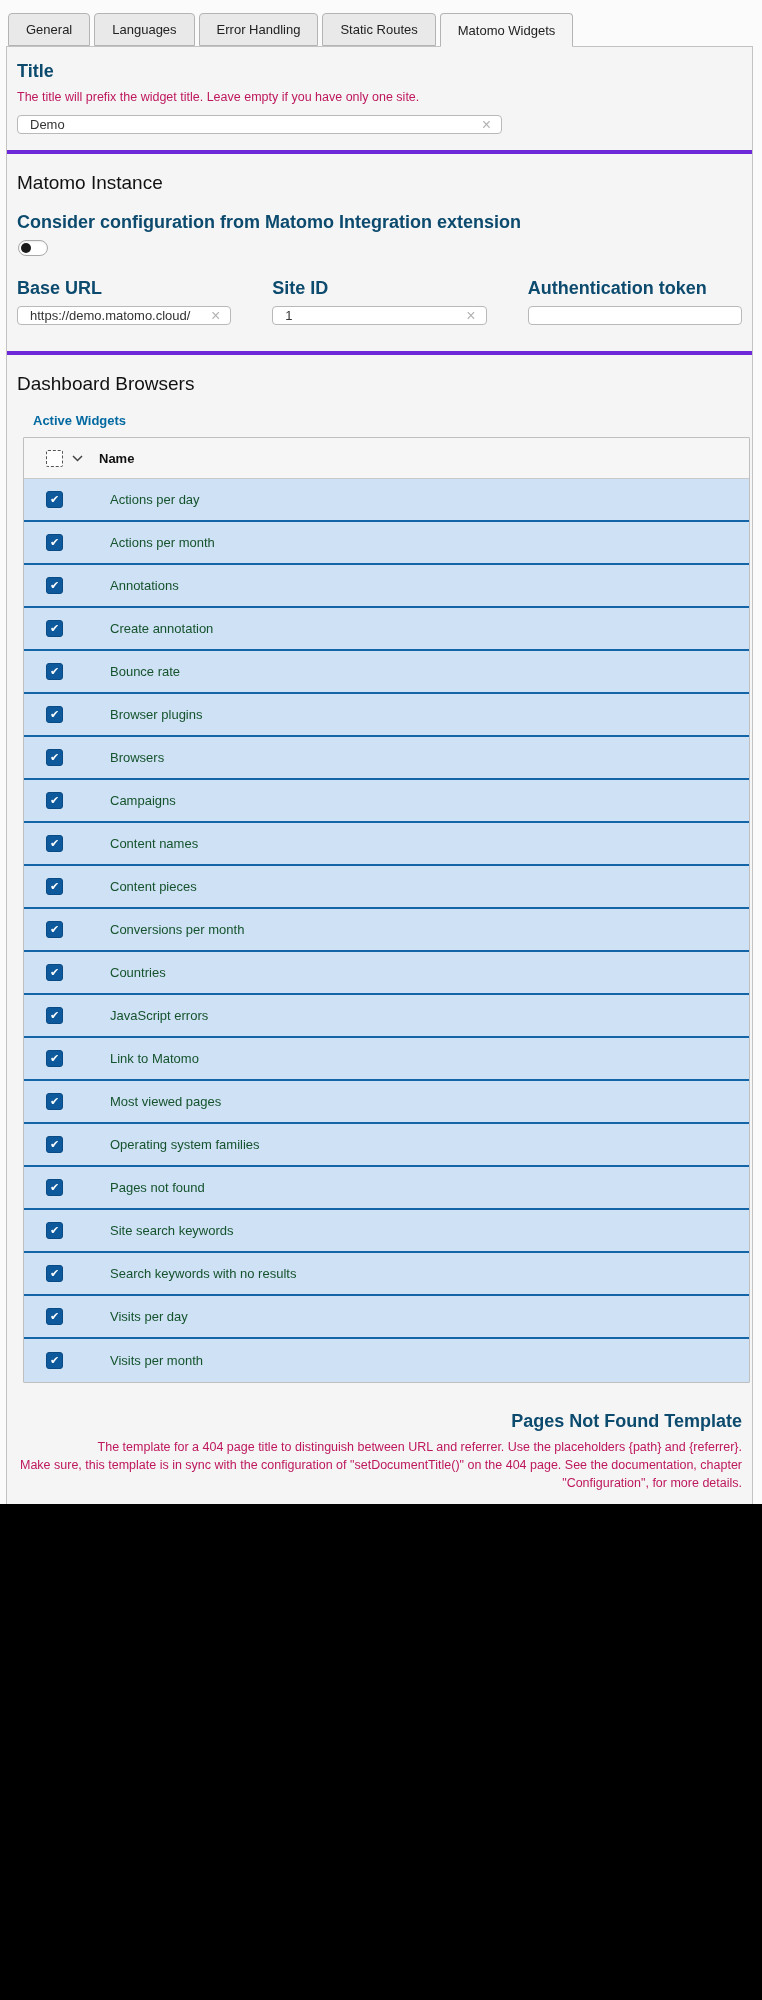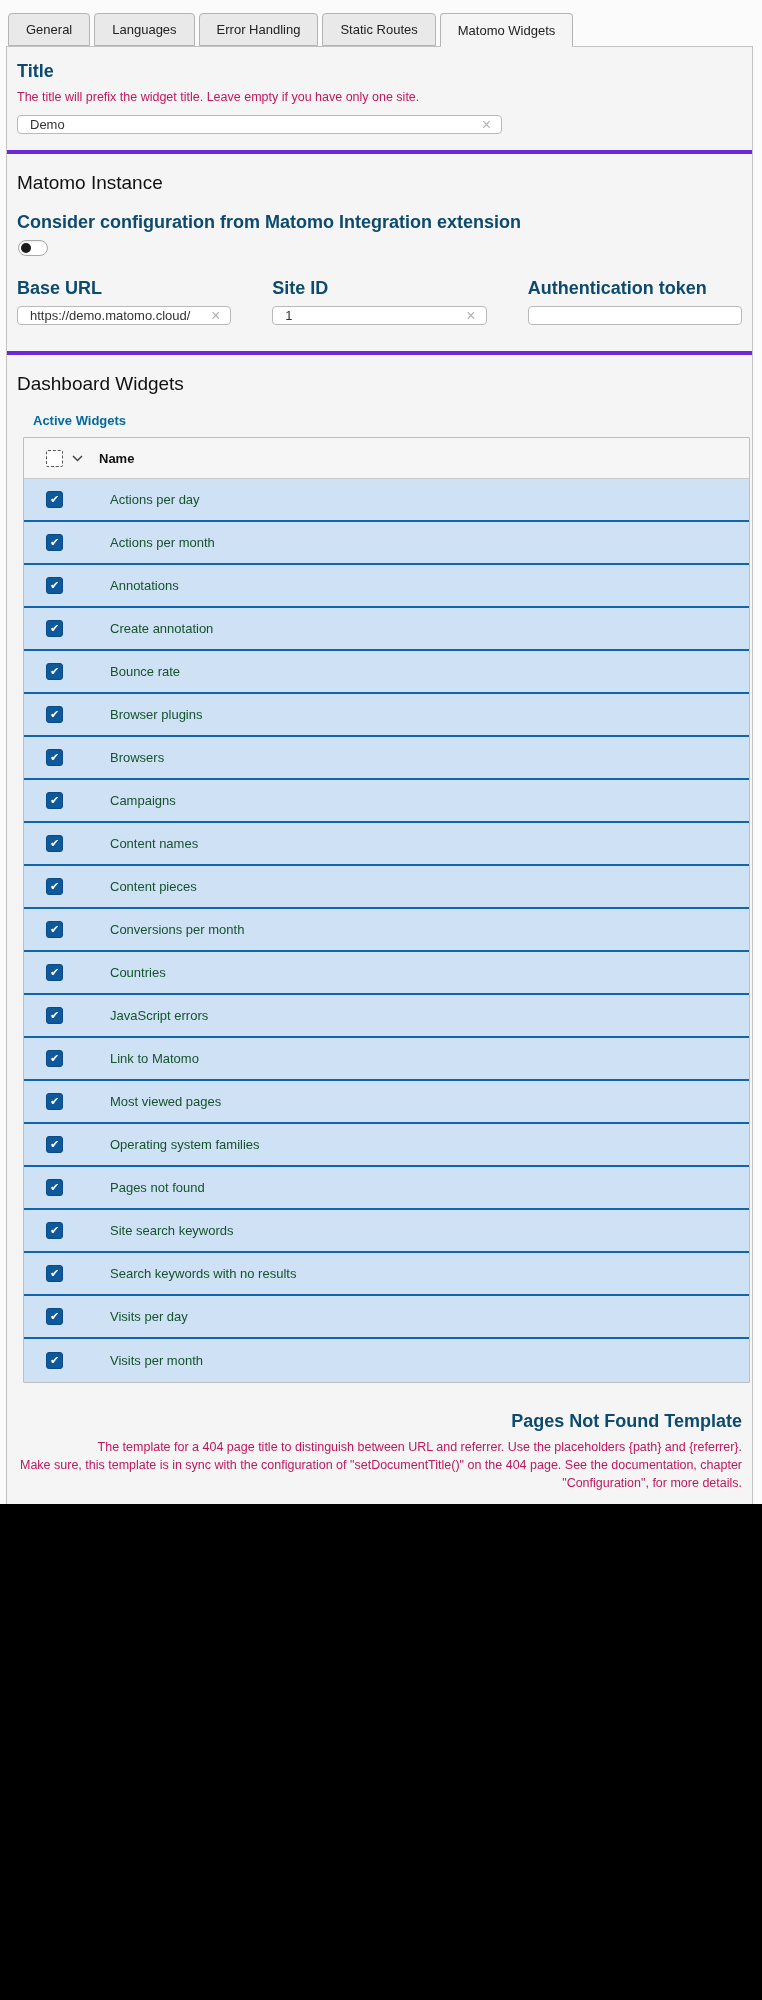--- a/index.html
+++ b/index.html
@@ -242,21 +242,21 @@
         <div>
           <div class="field-label">Authentication token</div>
           <div class="input-wrap">
             <input type="text" value="" style="">
           </div>
         </div>
       </div>
     </div>
 
     <div class="section">
-      <h2 class="sec-heading">Dashboard Widgets</h2>
+      <h2 class="sec-heading">Dashboard Browsers</h2>
       <div class="active-widgets-label">Active Widgets</div>
 
       <div class="widgets-table">
         <div class="wt-header">
           <div class="selbox"></div>
           <div class="chev">
             <svg width="11" height="7" viewBox="0 0 11 7">
                 <path d="M1 1 L5.5 5.5 L10 1" stroke="#444" fill="none" stroke-width="1.5"></path>
               </svg>
           </div>

